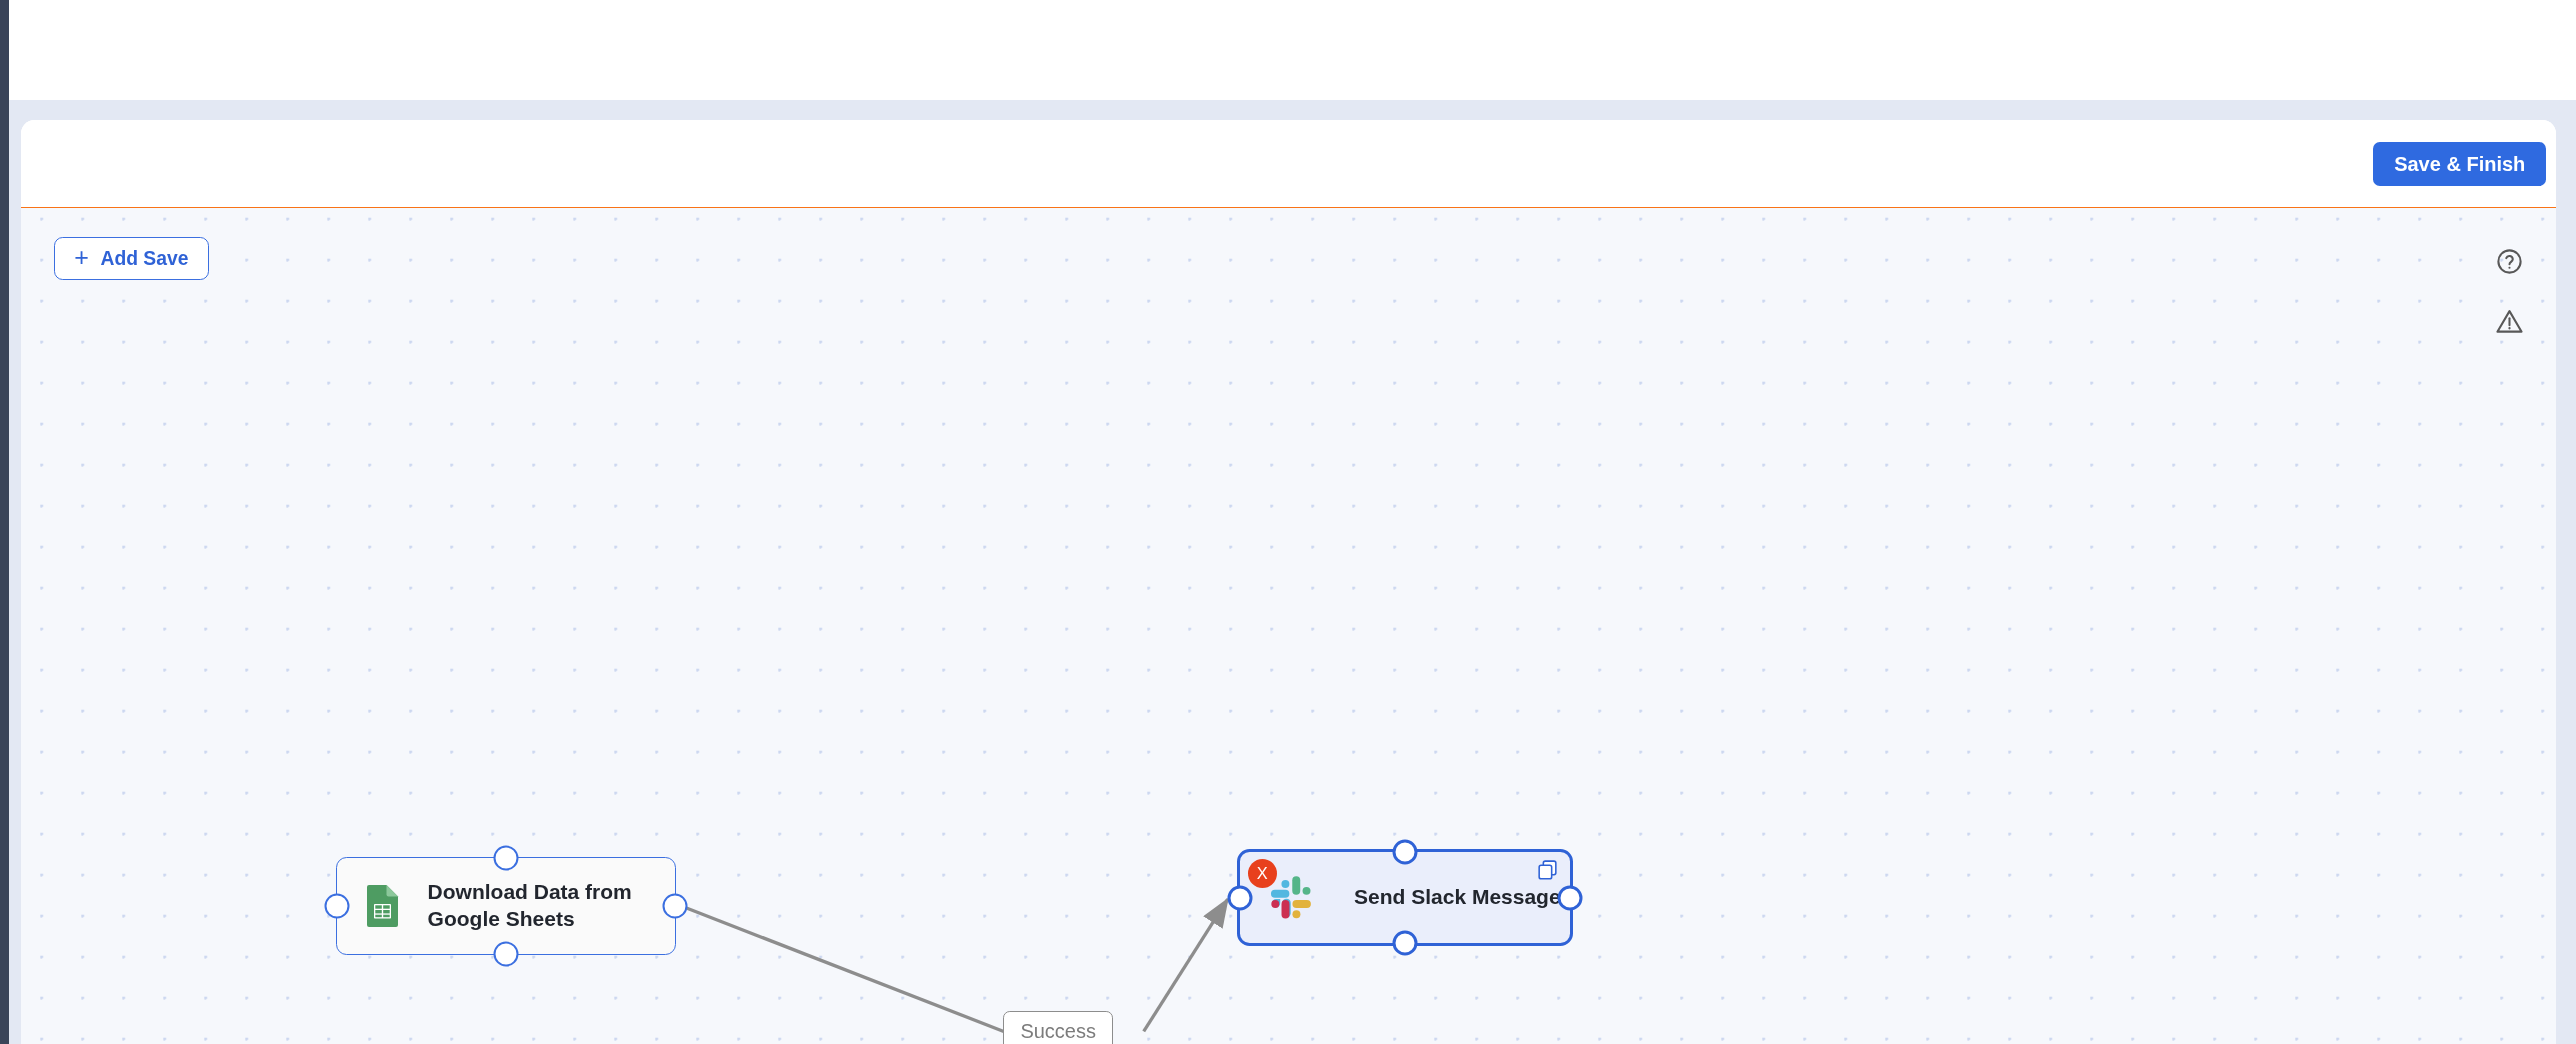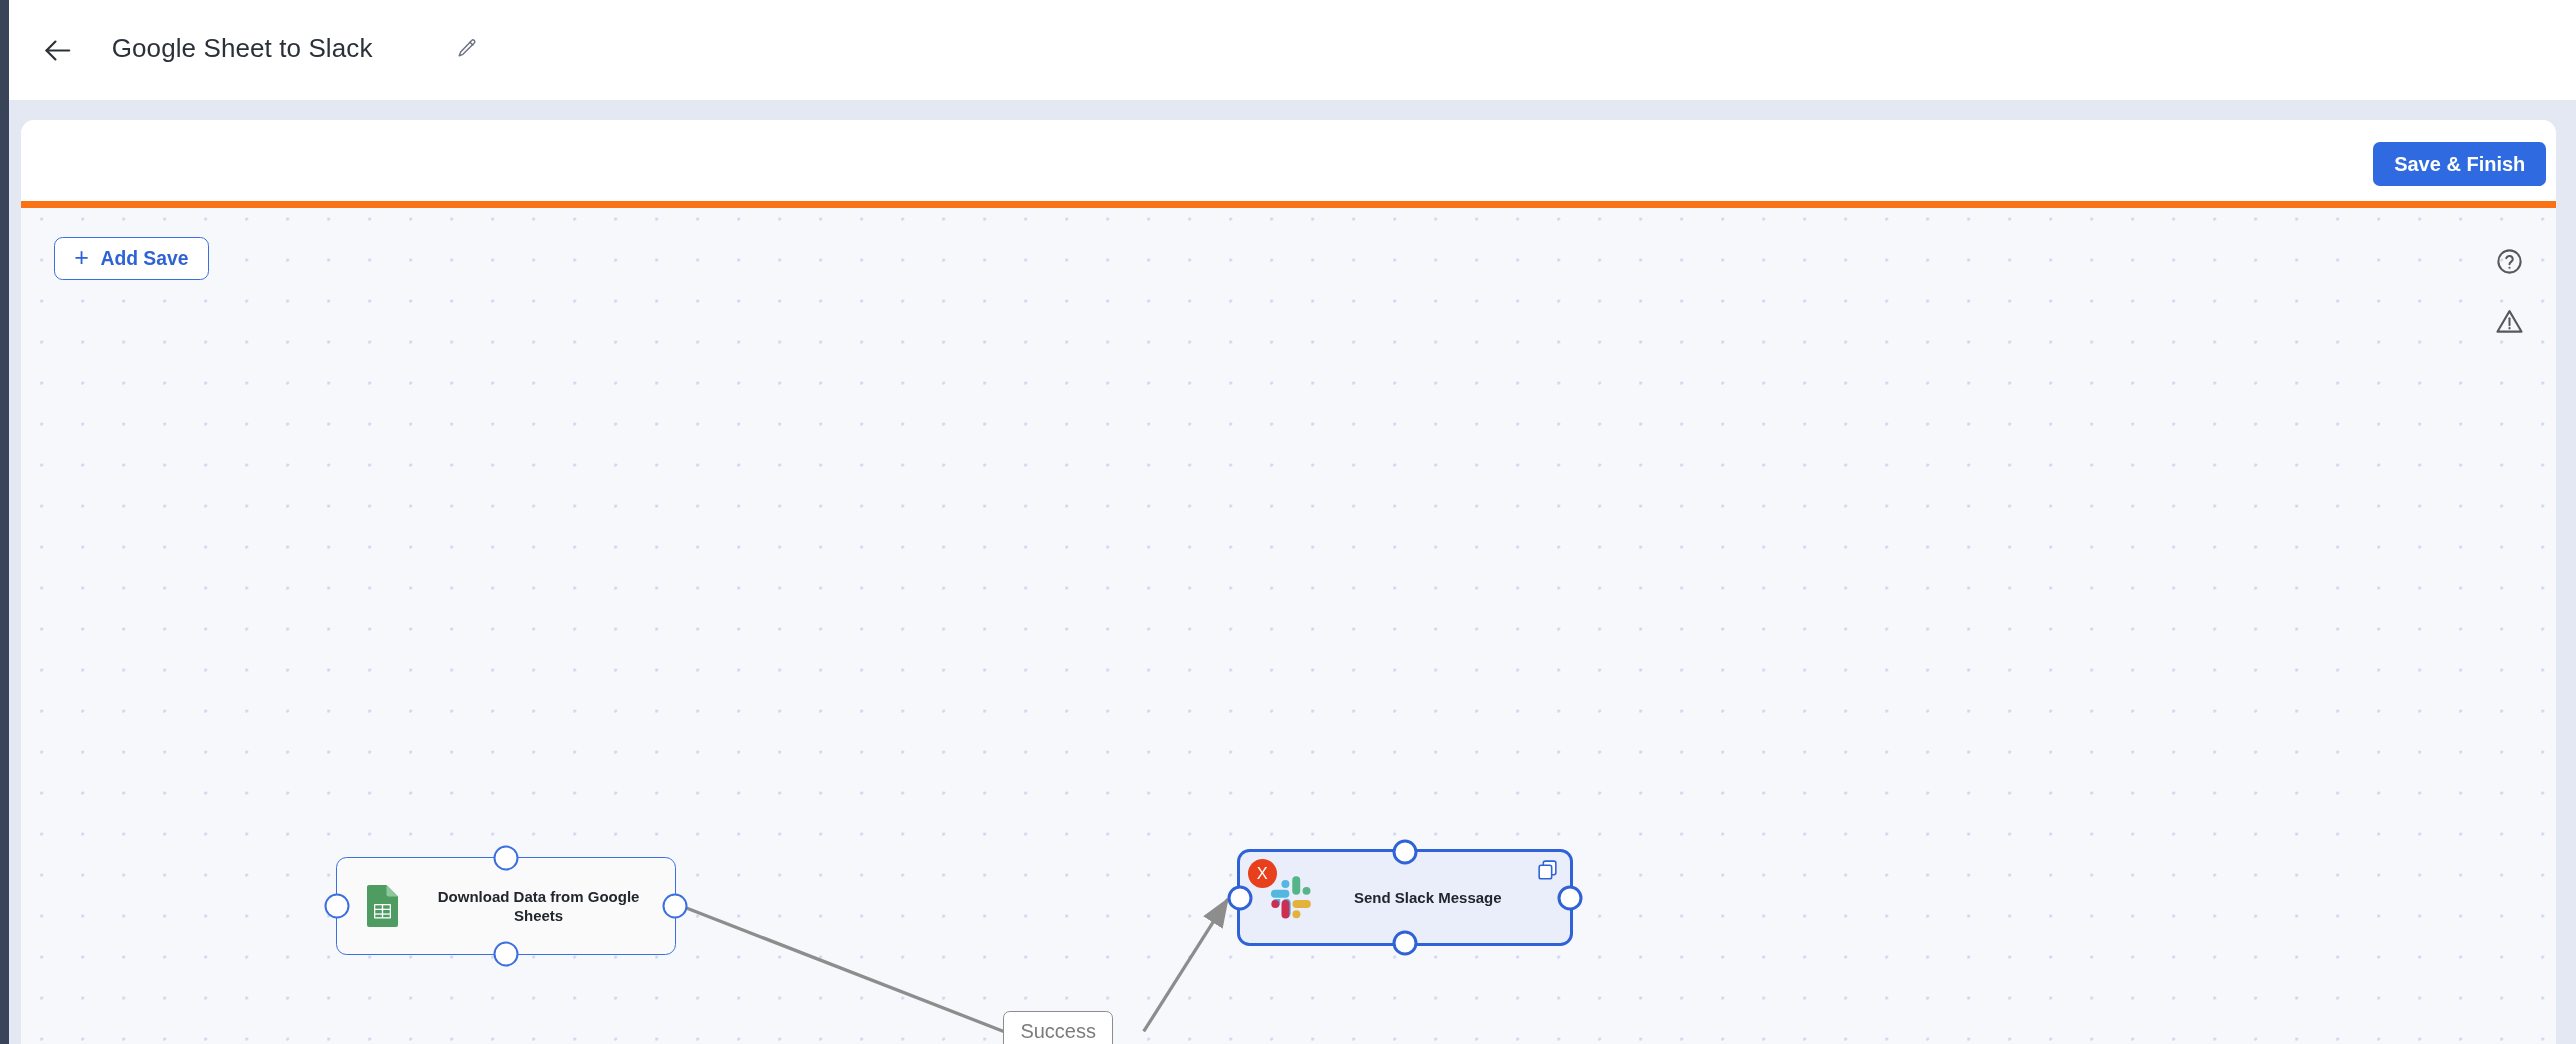--- a/index.html
+++ b/index.html
@@ -92,21 +92,21 @@
     box-sizing: border-box;
   }
 
   
   .card-toolbar {
     position: absolute;
     left: 0; top: 0;
     width: 100%;
     height: 88px;
     background: #ffffff;
-    border-bottom: 7px solid #f97316;
+    border-bottom: 1px solid #f97316;
     box-sizing: border-box;
   }
   .save-finish-btn {
     position: absolute;
     right: 9.7px;
     top: 22px;
     height: 44px;
     padding: 0 21px;
     display: flex;
     align-items: center;
@@ -224,26 +224,25 @@
     height: 52px;
     margin-left: 19.3px;
     display: flex;
     align-items: center;
     justify-content: center;
   }
   .node-slack .node-icon { margin-left: 27px; }
 
   .node-label {
     margin-left: 19.3px;
-    font-size: 15px;
+    font-size: 21px;
     font-weight: 700;
     color: #22262e;
     line-height: 1.28;
     max-width: 222px;
-    text-align: center;
   }
   .node-slack .node-label {
     margin-left: 35px;
     max-width: 212px;
   }
 
   
   .handle {
     position: absolute;
     width: 25px;
@@ -310,42 +309,20 @@
     cursor: pointer;
   }
 </style>
 </head>
 <body>
 
 <div id="app">
 
   <div class="left-rail"></div>
 
-  <div class="header">
-
-    <div class="back-btn">
-      <span>
-        <svg width="33" height="33" viewBox="0 0 24 24" fill="none" stroke="#2c3038" stroke-width="1.6" stroke-linecap="round" stroke-linejoin="round">
-          <line x1="20.5" y1="12" x2="4" y2="12"></line>
-          <polyline points="10.5,5.5 4,12 10.5,18.5"></polyline>
-        </svg>
-      </span>
-    </div>
-
-    <div class="page-title">Google Sheet to Slack</div>
-
-    <div class="edit-pencil">
-      <span>
-        <svg width="23" height="23" viewBox="0 0 24 24" fill="none" stroke="#6b7280" stroke-width="1.5" stroke-linecap="round" stroke-linejoin="round">
-          <path d="M17.4 3.6a1.9 1.9 0 0 1 2.7 2.7L8.3 18.1 4.4 19.6l1.5-3.9Z"></path>
-          <line x1="15.6" y1="5.4" x2="18.6" y2="8.4"></line>
-        </svg>
-      </span>
-    </div>
-  </div>
 
   <div class="workarea"></div>
 
   <div class="editor-card">
 
     <div class="card-toolbar">
       <button class="save-finish-btn">Save &amp; Finish</button>
     </div>
 
     <div class="canvas">

